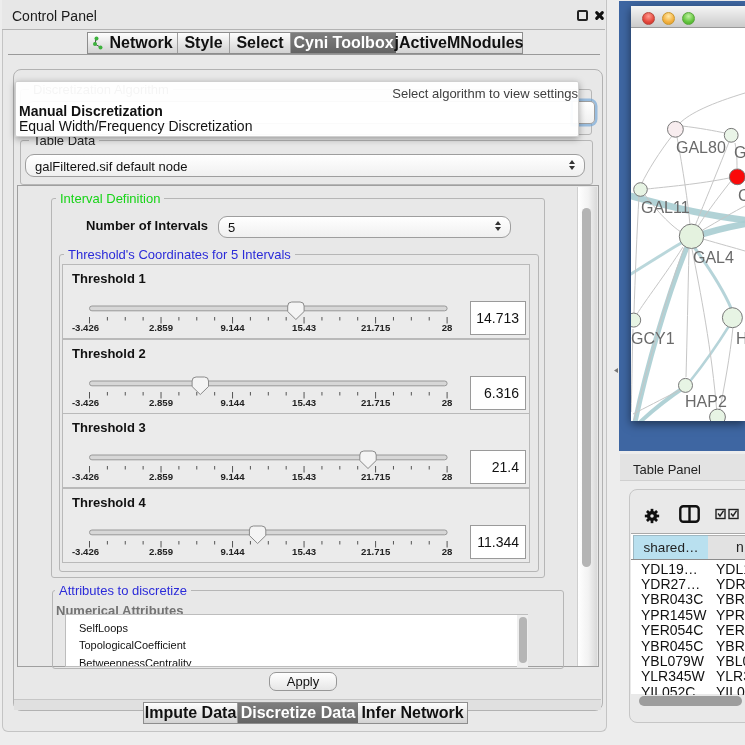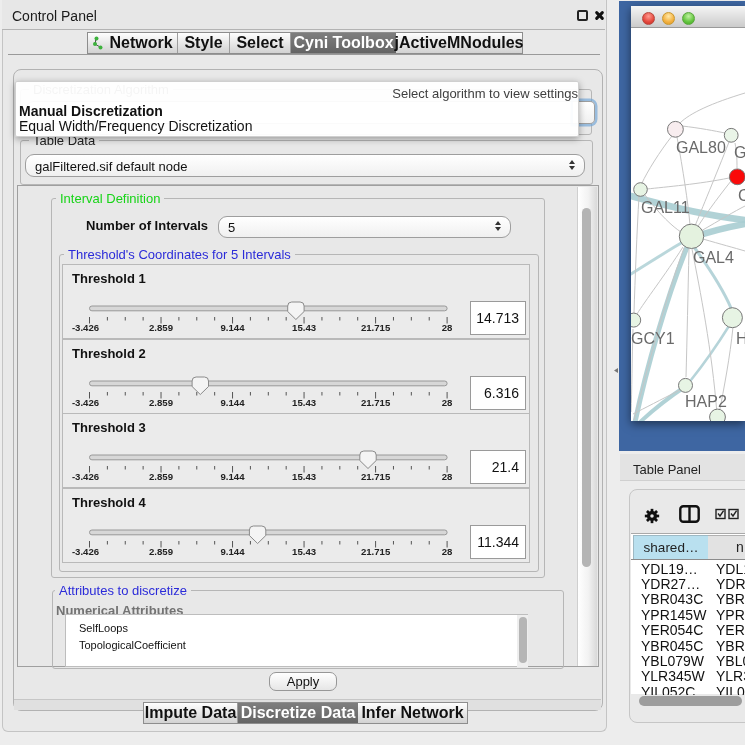--- a/index.html
+++ b/index.html
@@ -277,20 +277,21 @@
       <path d="M 186.4 13 Q 186.4 9 190.4 9 L 198.79999999999998 9 Q 202.79999999999998 9 202.79999999999998 13 L 202.79999999999998 18.5 L 194.6 26.5 L 186.4 18.5 Z" fill="#f4f4f4" stroke="#8a8a8a"></path>
     </svg>
 </div>
 
 <div class="abs group" style="left:52px;top:590px;width:510px;height:77px;"></div>
 <div class="abs gtitle" style="left:55px;top:584px;color:#2b2bd9;">Attributes to discretize</div>
 <div class="abs" style="left:56px;top:603px;font-size:13px;font-weight:bold;color:#737373;">Numerical Attributes</div>
 <div class="abs" id="numlist">
   <div>SelfLoops</div>
   <div>TopologicalCoefficient</div>
+  <div>BetweennessCentrality</div>
 </div>
 <div class="abs" id="listsb"></div>
 <div class="abs" id="listsbthumb"></div>
 
 <div class="abs" id="applybtn">Apply</div>
 <div class="abs" style="left:14px;top:699px;width:587px;height:10px;background:#e0e0e0;border-top:1px solid #c6c6c6;"></div>
 
 <div class="abs tabbar" id="bottabs">
   <div class="tab" style="width:94px;">Impute Data</div>
   <div class="tab sel" style="width:120px;">Discretize Data</div>

